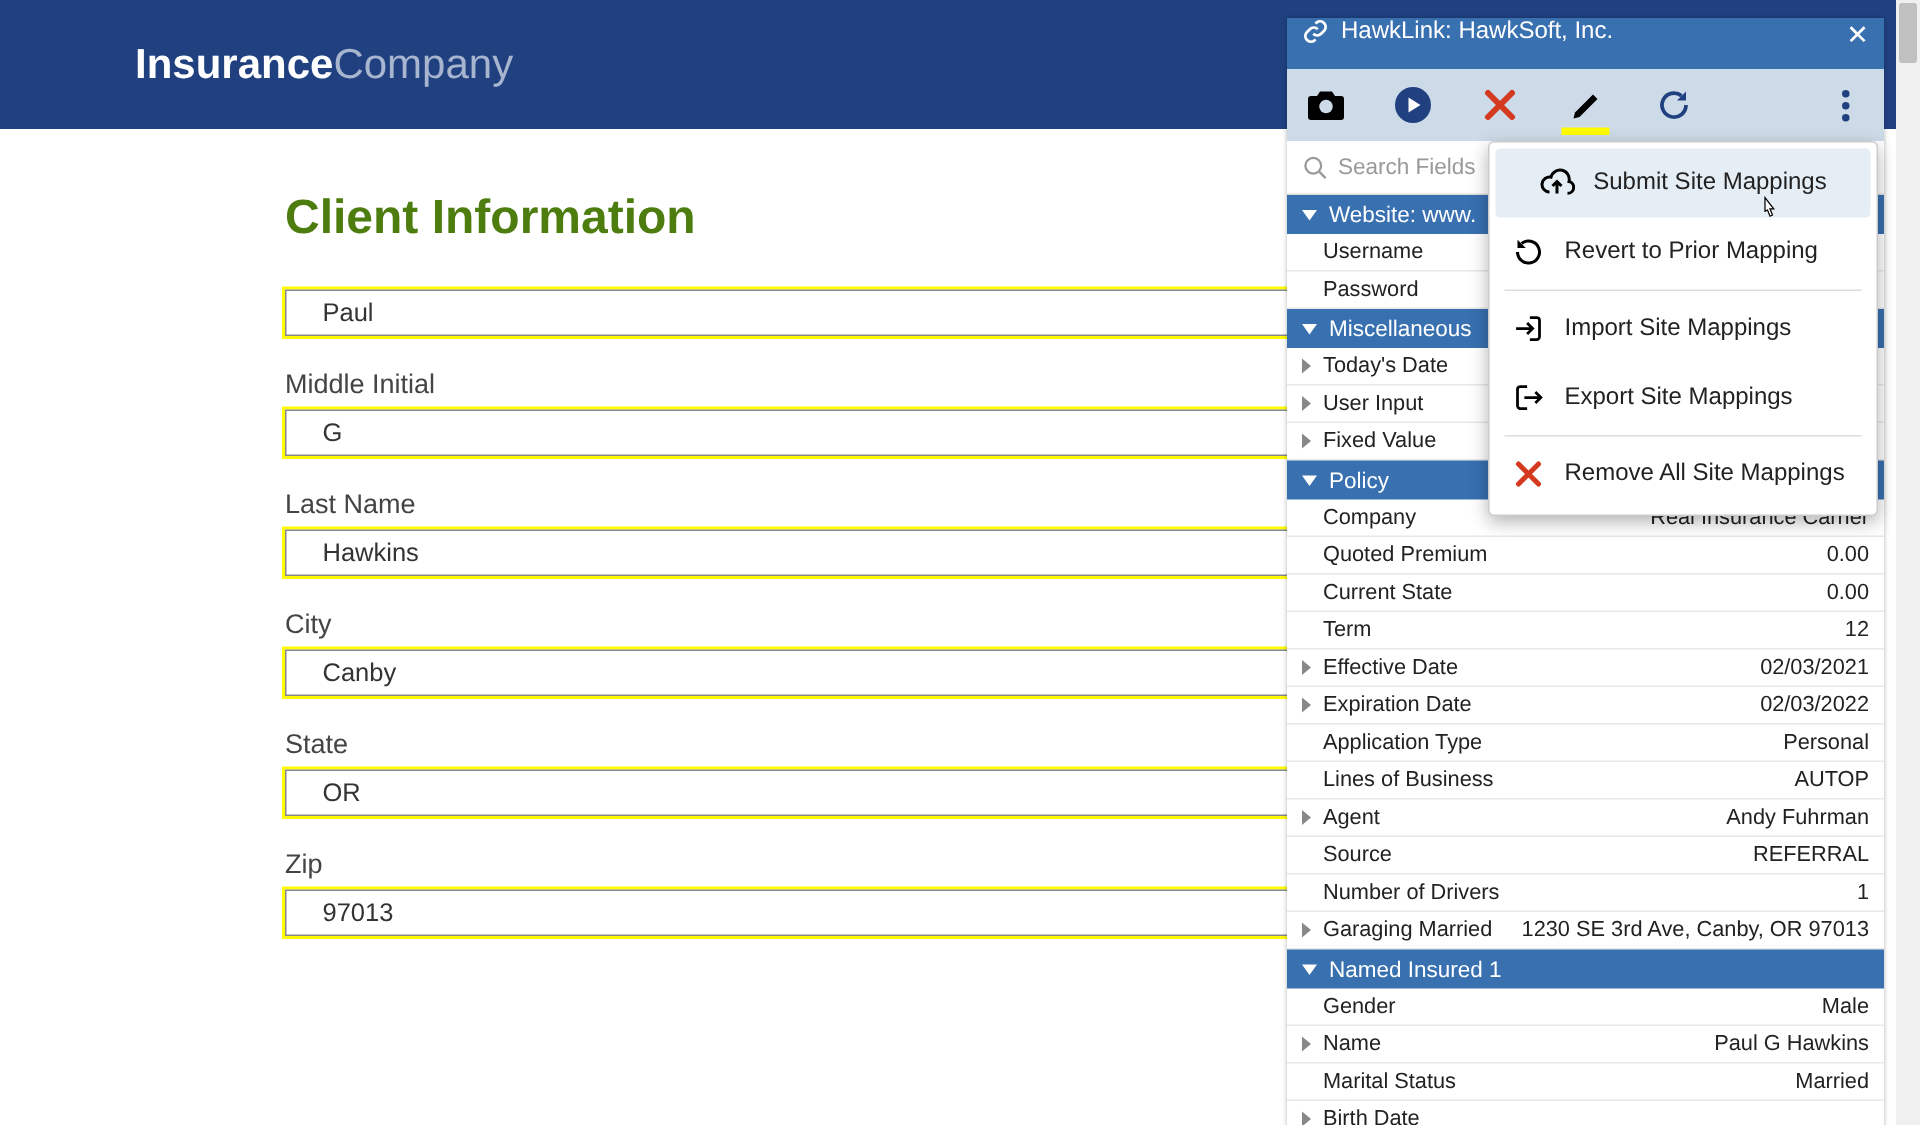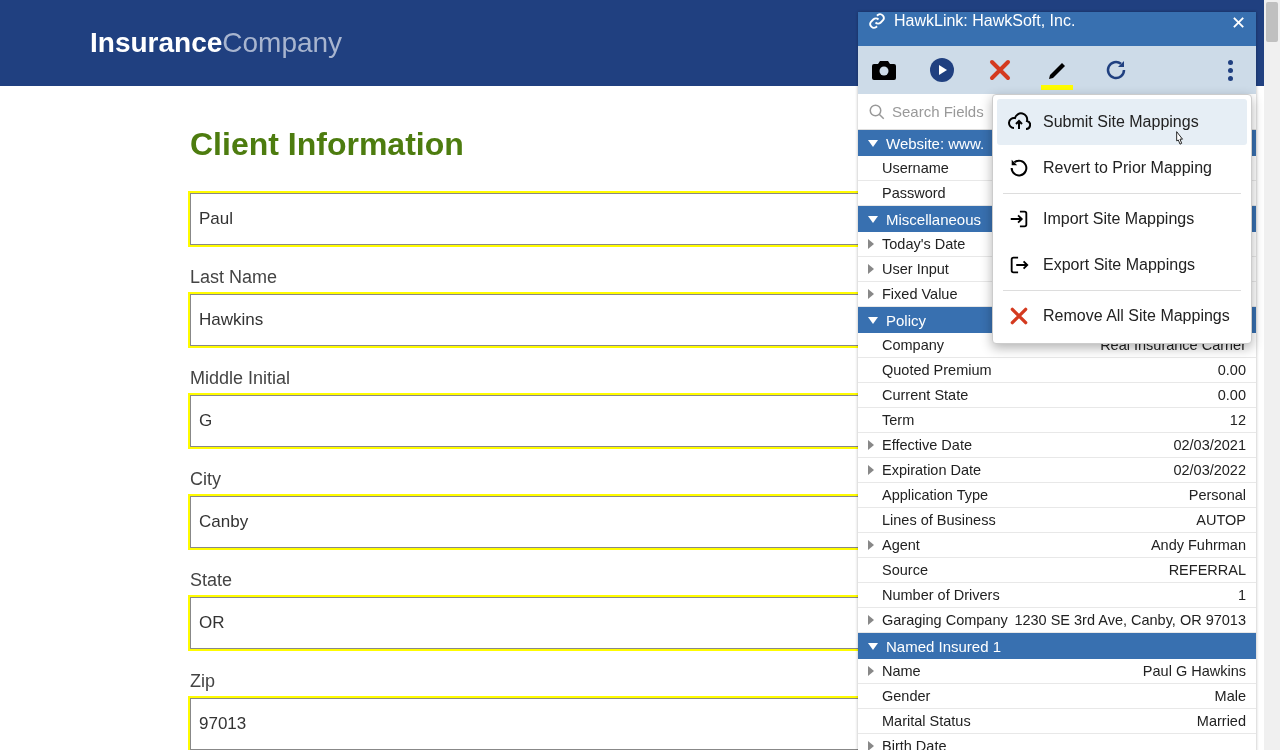--- a/index.html
+++ b/index.html
@@ -63,24 +63,24 @@
   margin-bottom: 22px;
 }
 .form-label {
   display: block;
   color: #444;
   font-size: 18px;
   margin-bottom: 6px;
 }
 .form-input {
   width: 860px;
-  height: 52px;
+  height: 31px;
   border: 1px solid #888;
   box-shadow: 0 0 0 2px #fffc00;
-  padding: 0 8px;
+  padding: 0 24px;
   font-size: 17px;
   color: #333;
 }
 
 
 .panel {
   position: absolute;
   top: 12px;
   right: 24px;
   width: 398px;
@@ -180,21 +180,21 @@
   height: 46px;
   display: flex;
   align-items: center;
   padding: 0 10px;
   font-size: 16px;
   color: #222;
   cursor: pointer;
   border-radius: 3px;
   gap: 12px;
 }
-.dropdown-item.hover { background: #e6eef5; position:relative;}
+.dropdown-item.hover { background: #e6eef5; position:relative;justify-content:center;}
 .dropdown-divider { height:1px; background:#ddd; margin: 2px 6px; }
 .dd-icon { width:24px; height:24px; display:flex; align-items:center; justify-content:center;}
 .cursor {
   position:absolute;
   top: 130px;
   right: 90px;
   width:20px; height:20px;
   pointer-events:none;
 }
 .highlighter-ul {
@@ -215,26 +215,26 @@
   <div class="nav-home">HOME</div>
 </div>
 
 <div class="main">
   <div class="page-title">Client Information</div>
 
   <div class="form-group">
     <input class="form-input" value="Paul" style="">
   </div>
   <div class="form-group">
+    <label class="form-label">Middle Initial</label>
+    <input class="form-input" value="G" style="">
+  </div>
+  <div class="form-group">
     <label class="form-label">Last Name</label>
     <input class="form-input" value="Hawkins" style="">
-  </div>
-  <div class="form-group">
-    <label class="form-label">Middle Initial</label>
-    <input class="form-input" value="G" style="">
   </div>
   <div class="form-group">
     <label class="form-label">City</label>
     <input class="form-input" value="Canby" style="">
   </div>
   <div class="form-group">
     <label class="form-label">State</label>
     <input class="form-input" value="OR" style="">
   </div>
   <div class="form-group">
@@ -380,37 +380,37 @@
       <span class="row-label">Source</span>
       <span class="row-value">REFERRAL</span>
     </div>
   <div class="row">
       <span class="row-nocaret"></span>
       <span class="row-label">Number of Drivers</span>
       <span class="row-value">1</span>
     </div>
   <div class="row">
       <span class="row-caret"></span>
-      <span class="row-label">Garaging Company</span>
+      <span class="row-label">Garaging Married</span>
       <span class="row-value">1230 SE 3rd Ave, Canby, OR 97013</span>
     </div>
 
   <div class="section-header">
       <span class="caret"></span>
       <span>Named Insured 1</span>
     </div>
   <div class="row">
+      <span class="row-nocaret"></span>
+      <span class="row-label">Gender</span>
+      <span class="row-value">Male</span>
+    </div>
+  <div class="row">
       <span class="row-caret"></span>
       <span class="row-label">Name</span>
       <span class="row-value">Paul G Hawkins</span>
-    </div>
-  <div class="row">
-      <span class="row-nocaret"></span>
-      <span class="row-label">Gender</span>
-      <span class="row-value">Male</span>
     </div>
   <div class="row">
       <span class="row-nocaret"></span>
       <span class="row-label">Marital Status</span>
       <span class="row-value">Married</span>
     </div>
   <div class="row">
       <span class="row-caret"></span>
       <span class="row-label">Birth Date</span>
       <span class="row-value"></span>

